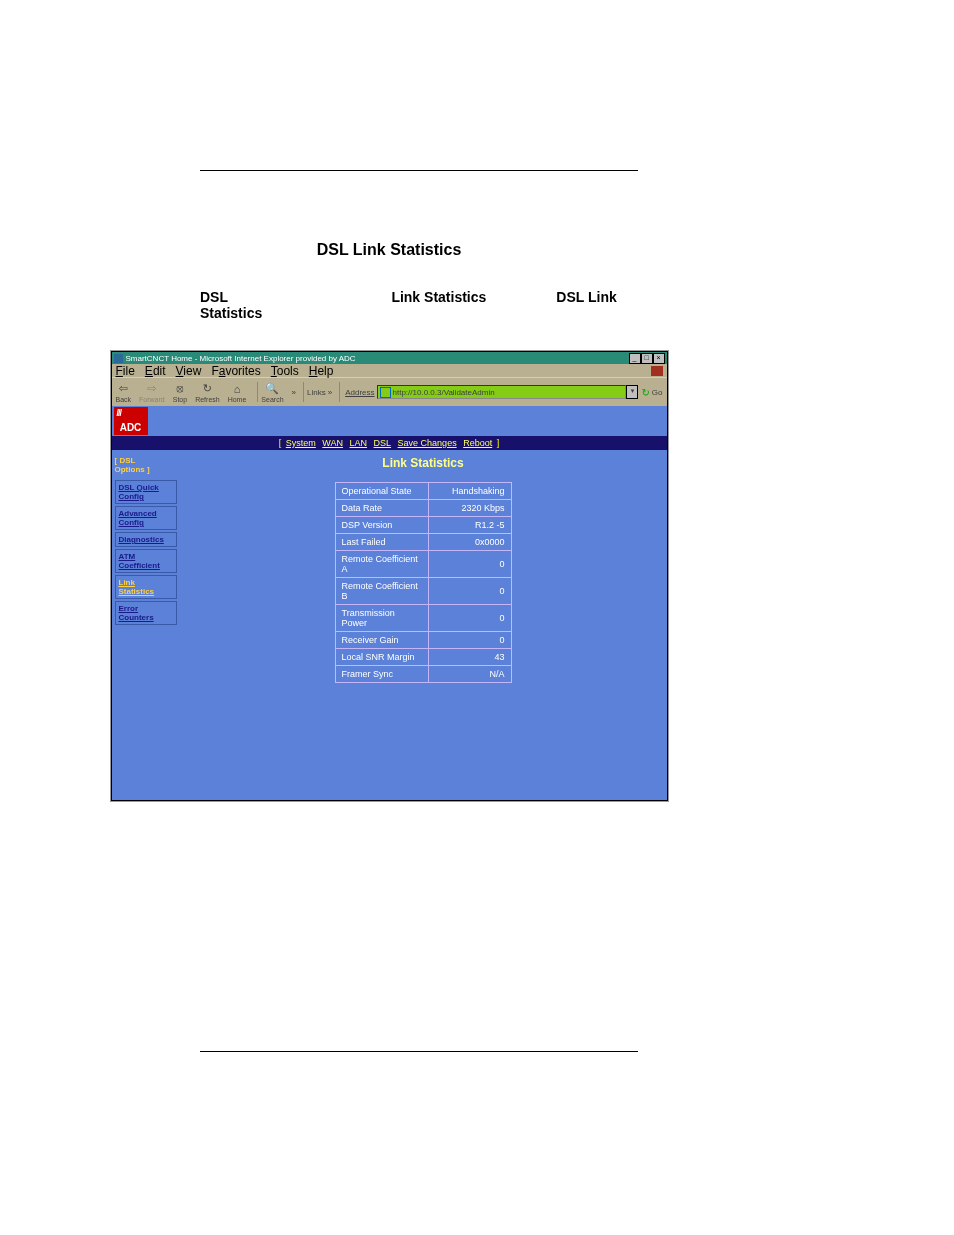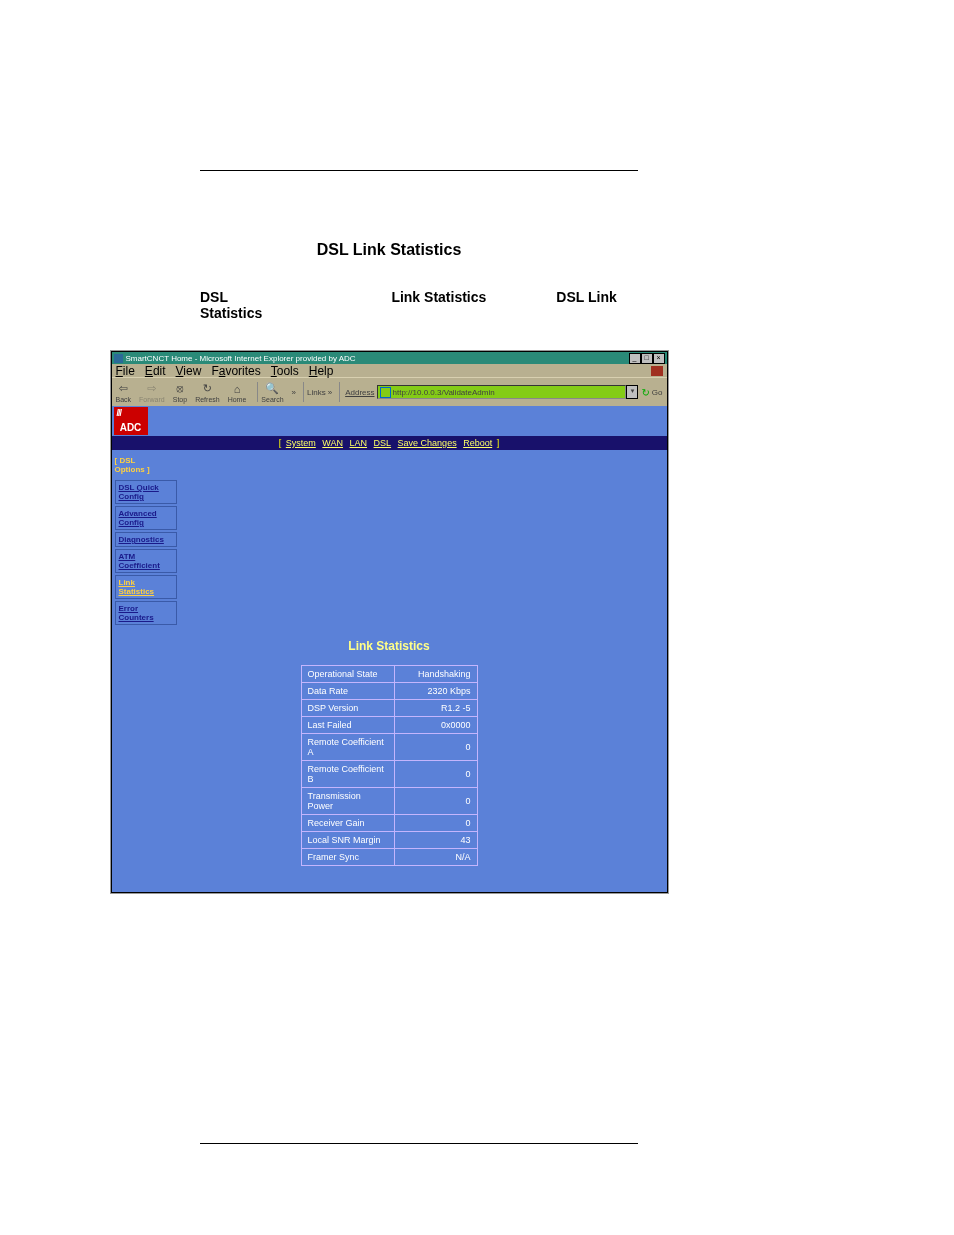--- a/index.html
+++ b/index.html
@@ -152,21 +152,20 @@
     padding: 2px 0;
     font-size: 9px;
   }
   .topnav a { color: #ffff66; text-decoration: underline; margin: 0 2px; cursor: pointer; }
 
   .main {
     background: #5b81d8;
     display: flex;
     min-height: 330px;
     padding-bottom: 20px;
-    flex-direction: column;
   }
   .sidebar {
     width: 62px;
     padding: 6px 3px;
   }
   .side-head {
     color: #ff0;
     font-size: 8px;
     font-weight: bold;
     margin-bottom: 6px;

